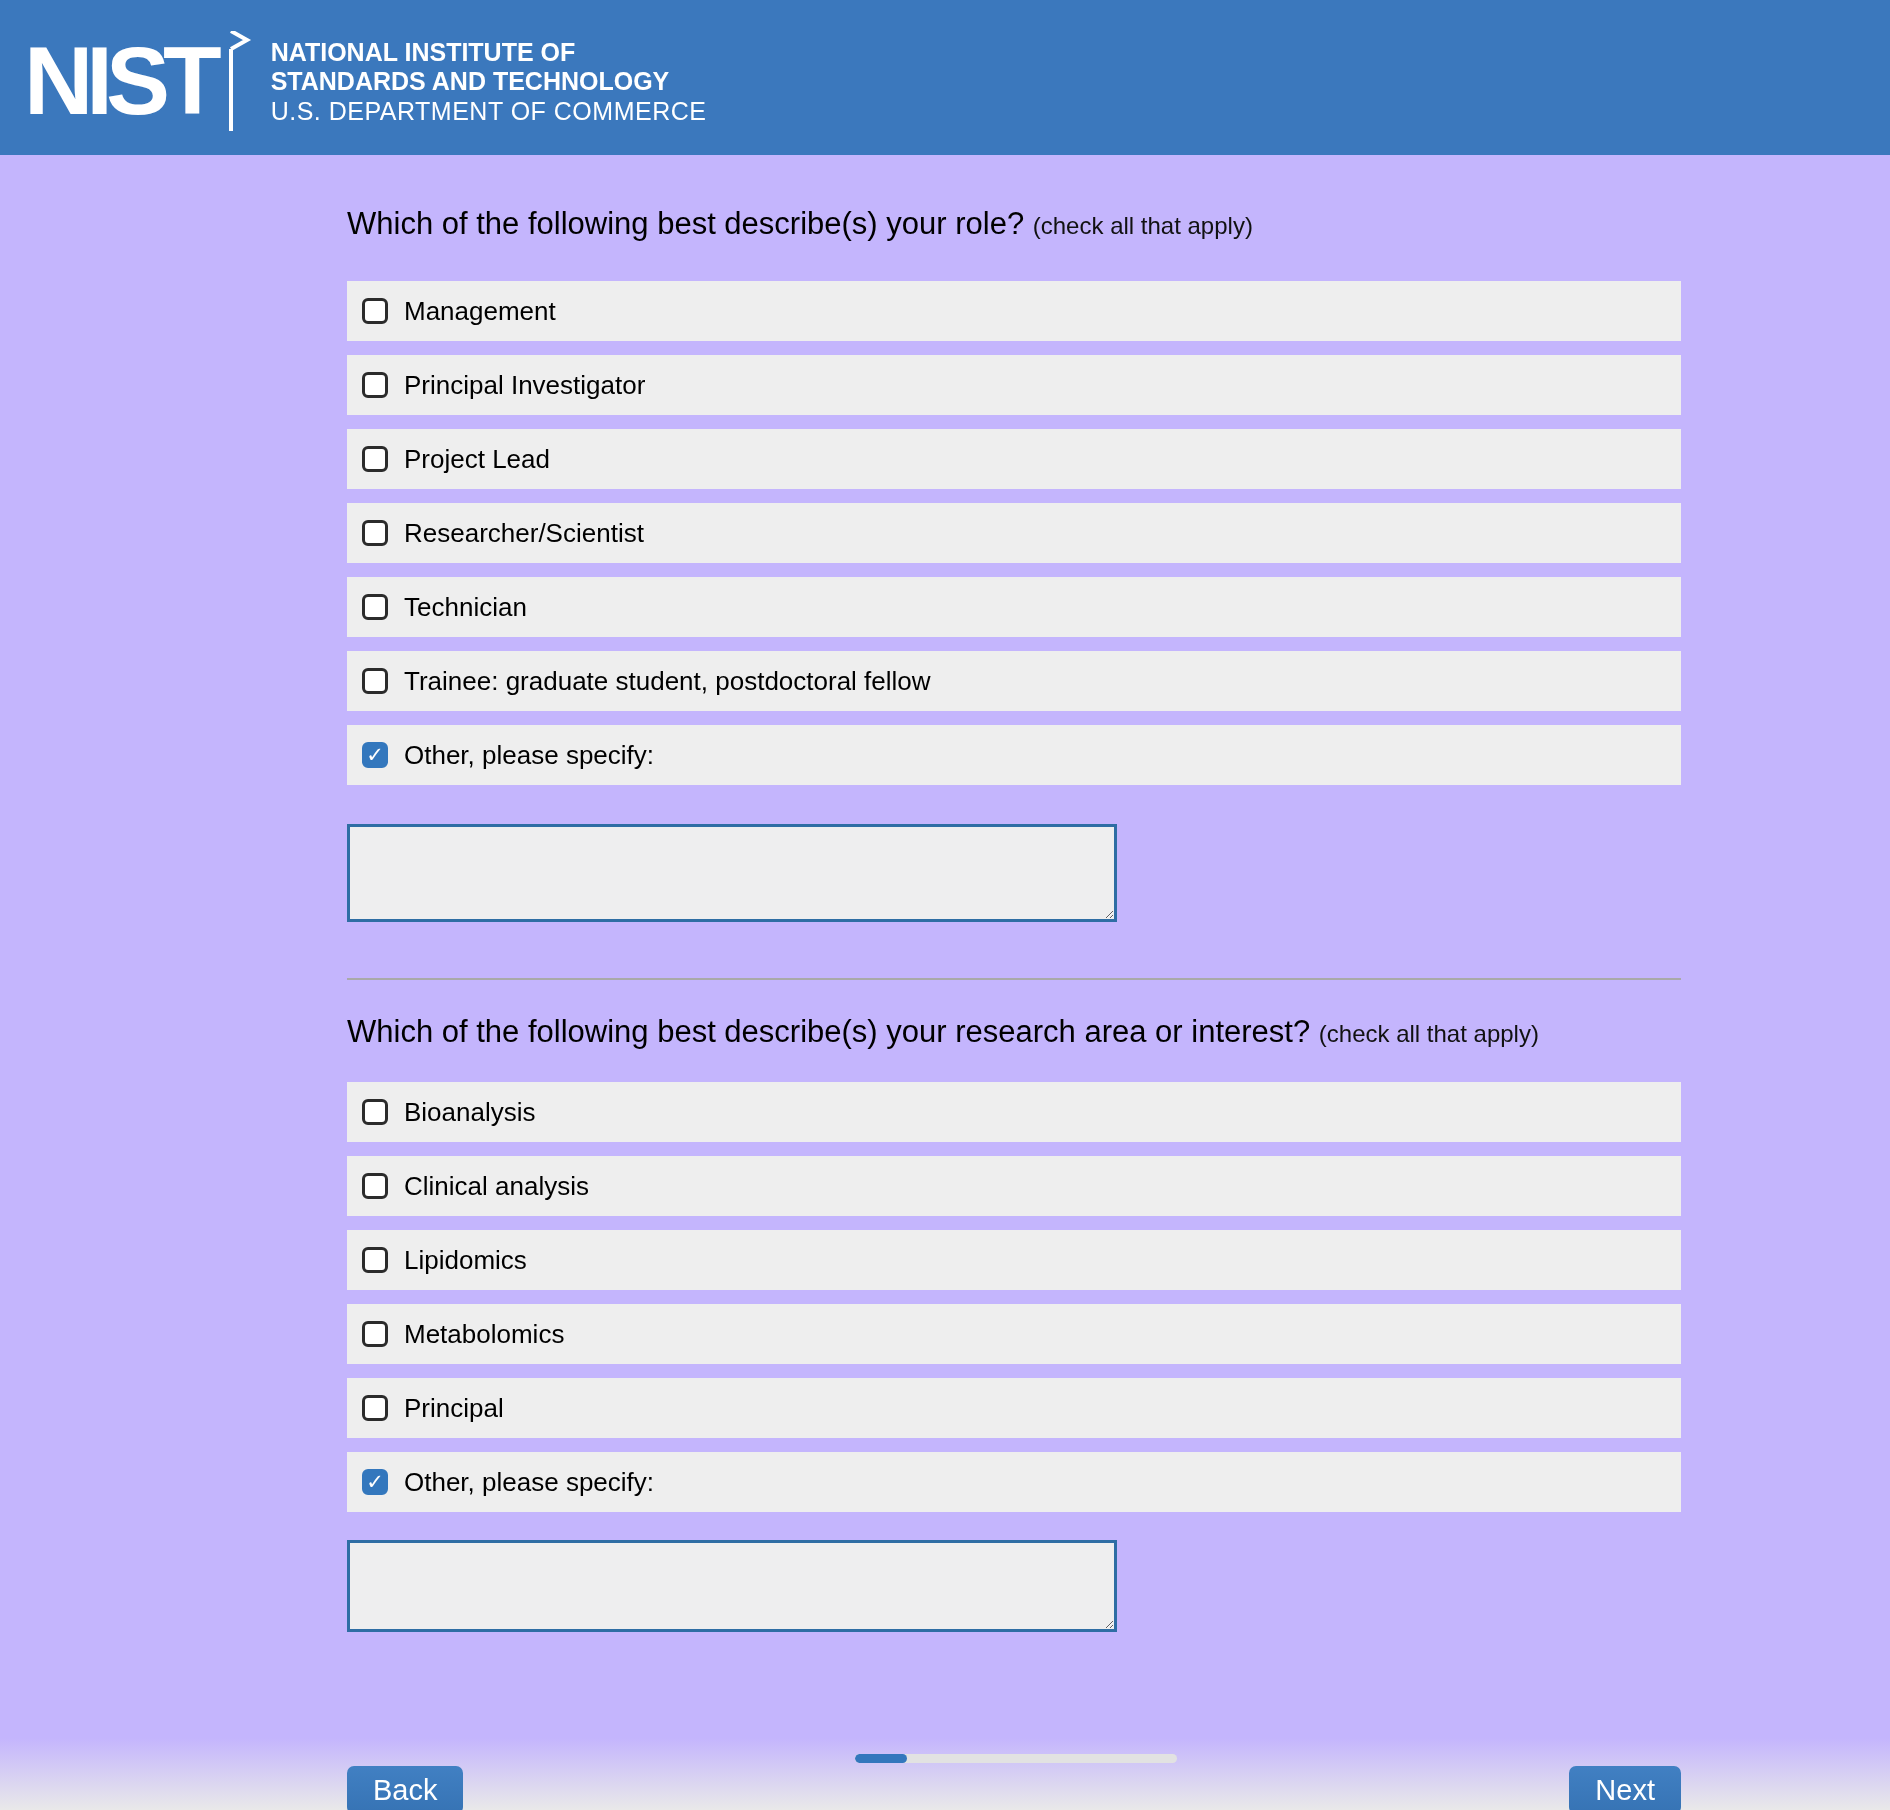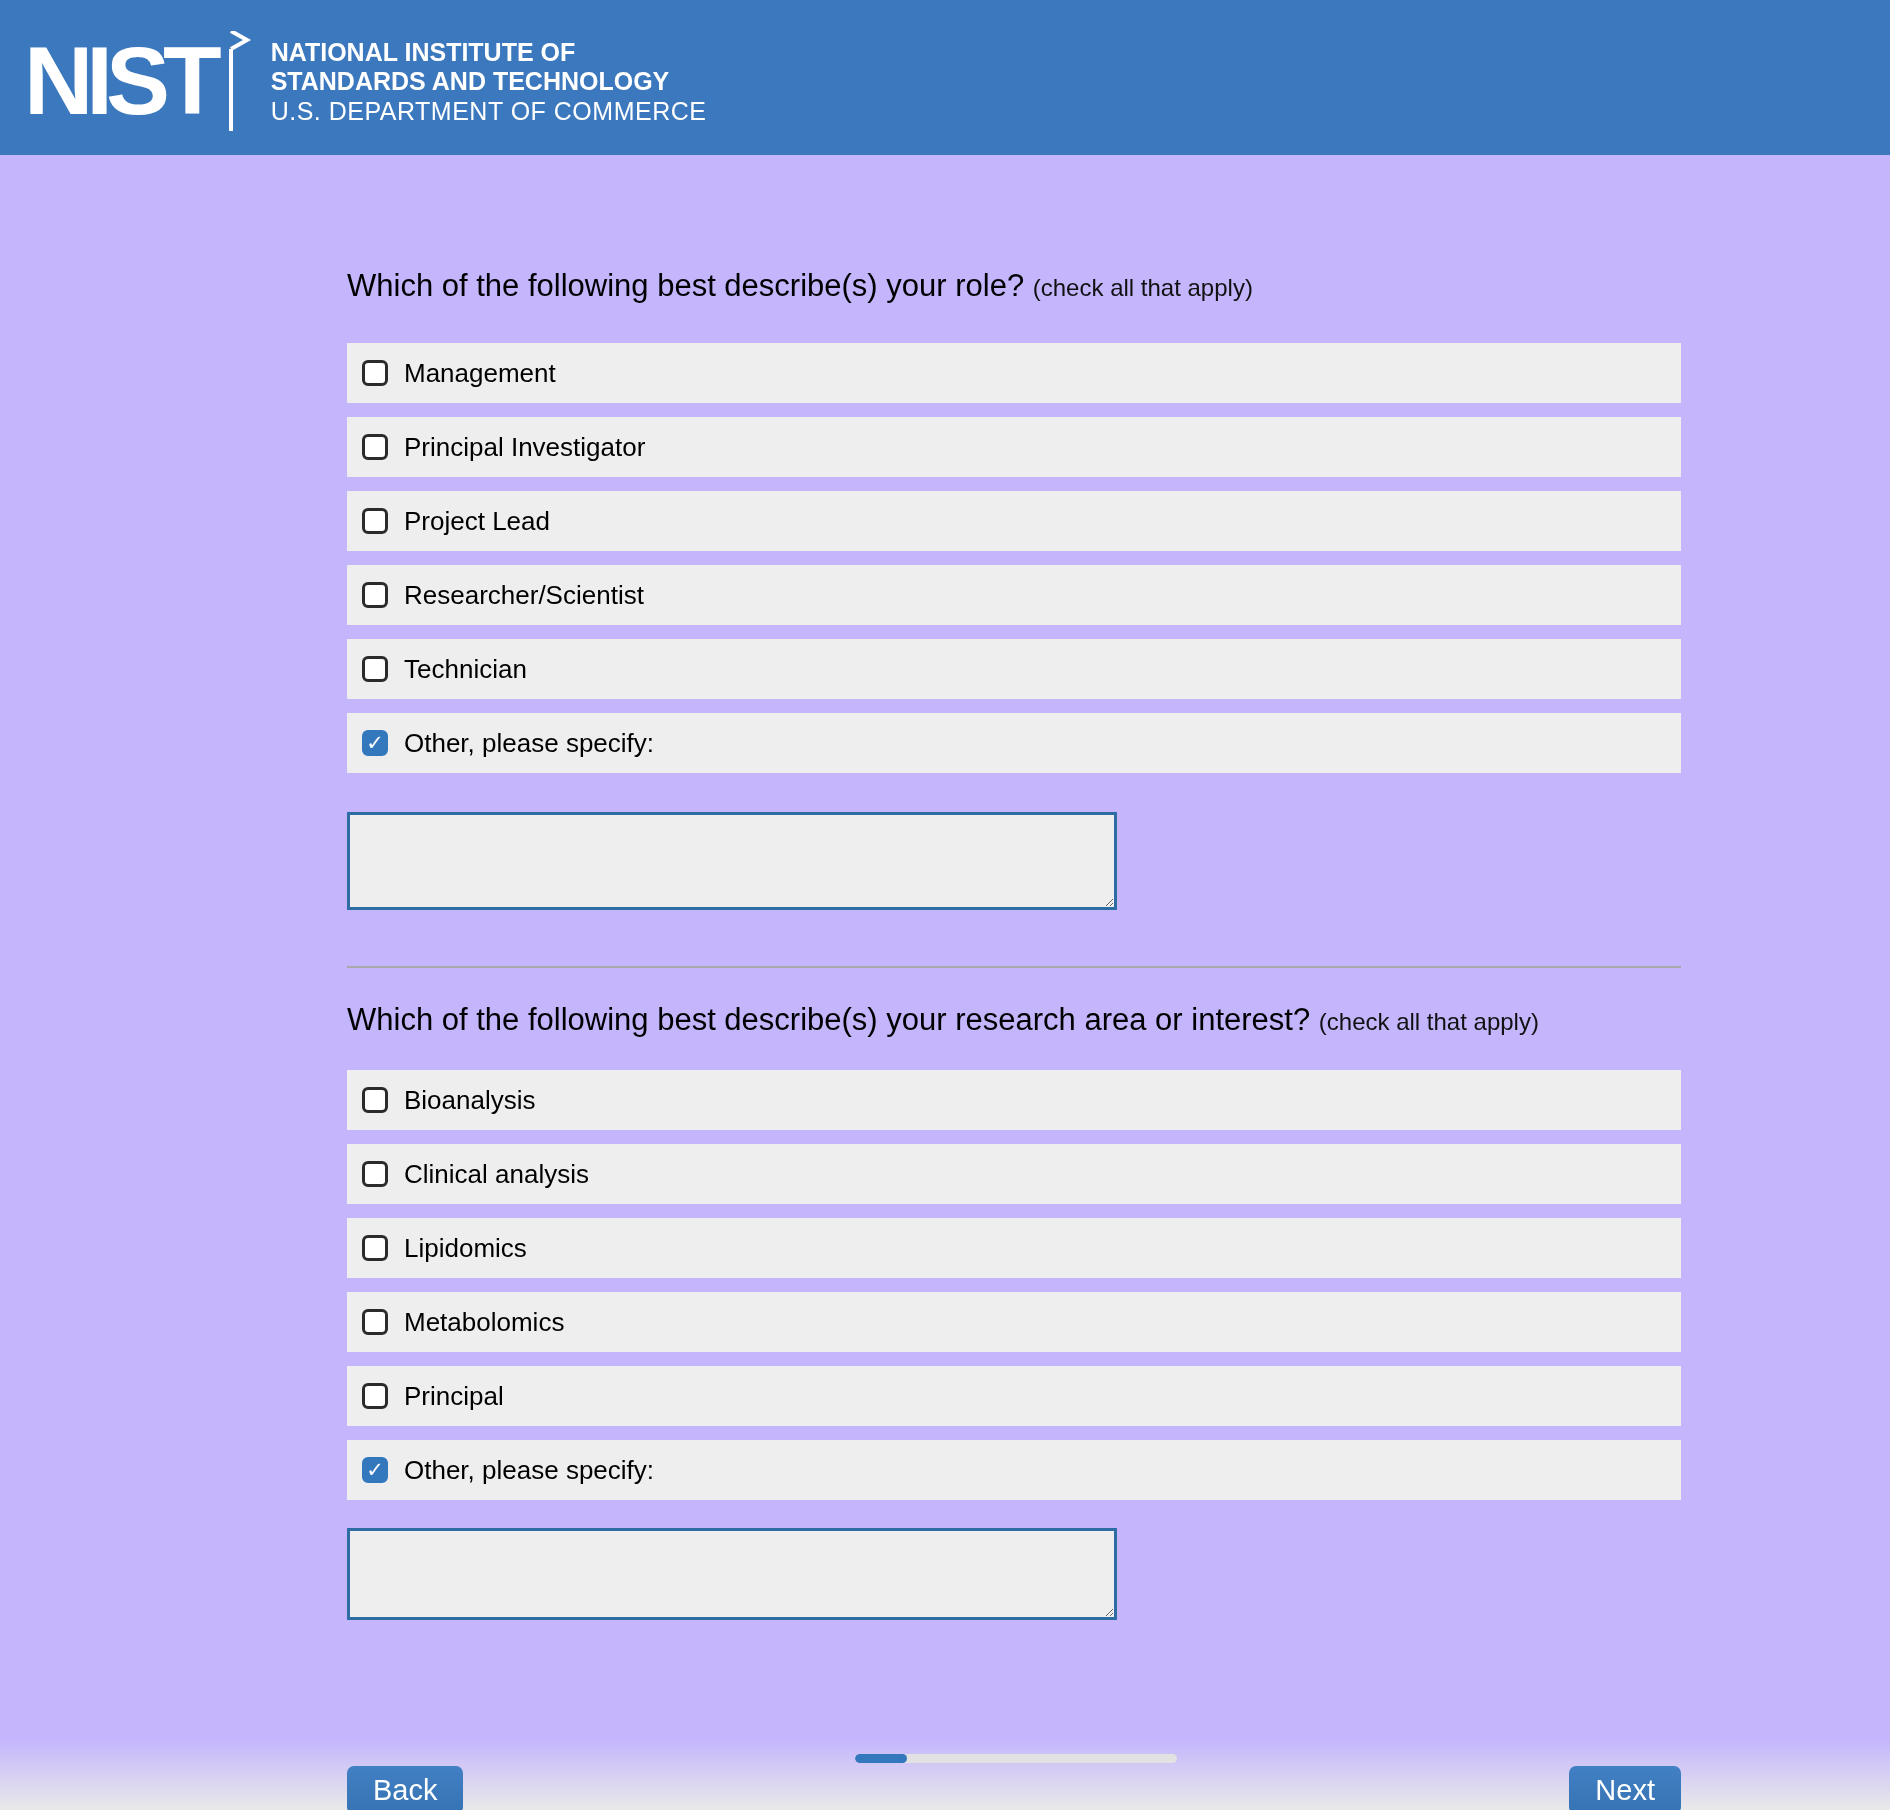--- a/index.html
+++ b/index.html
@@ -51,21 +51,21 @@
     line-height: 30px;
     letter-spacing: 0.5px;
   }
 
   
   .content {
     padding-left: 347px;
     padding-right: 209px; 
   }
   .question-title {
-    margin-top: 111px;
+    margin-top: 49px;
     font-size: 31px;
     font-weight: 400;
     color: #000000;
     line-height: 40px;
   }
   .question-title .hint {
     font-size: 24px;
     color: #111111;
     font-weight: 400;
   }
@@ -221,20 +221,24 @@
       </div>
       <div class="option-row">
         <span class="checkbox"></span>
         <span class="option-label">Researcher/Scientist</span>
       </div>
       <div class="option-row">
         <span class="checkbox"></span>
         <span class="option-label">Technician</span>
       </div>
       <div class="option-row">
+        <span class="checkbox"></span>
+        <span class="option-label">Trainee: graduate student, postdoctoral fellow</span>
+      </div>
+      <div class="option-row">
         <span class="checkbox checked">
             <span class="mark">✓</span>
           </span>
         <span class="option-label">Other, please specify:</span>
       </div>
     </div>
 
     <textarea class="other-textarea" style=""></textarea>
 
     <hr class="divider">

